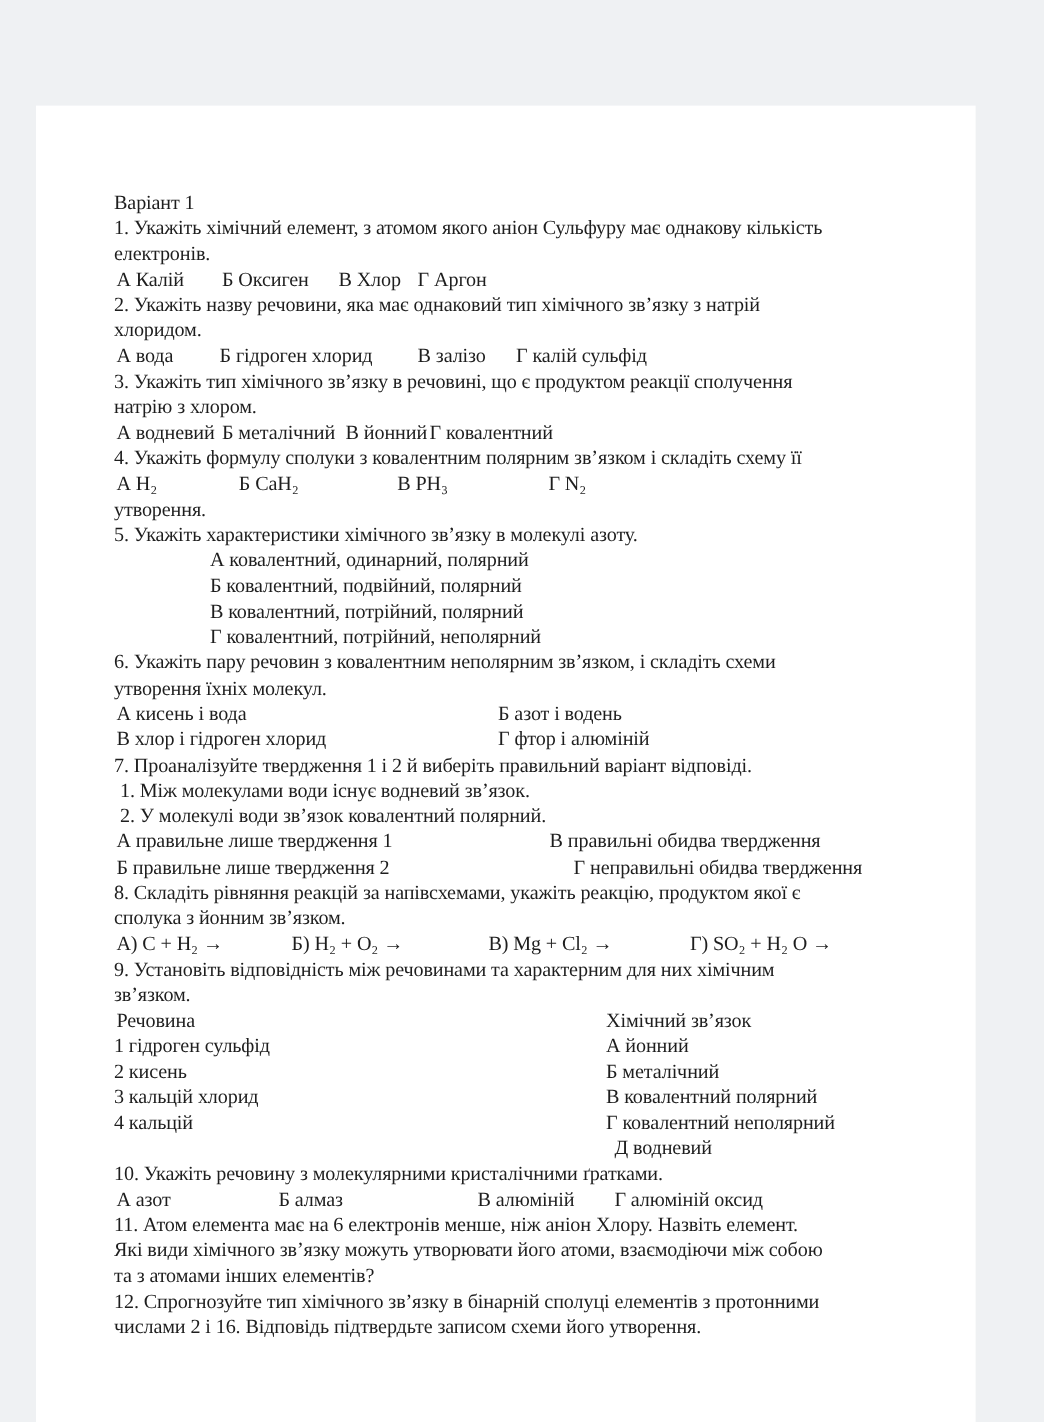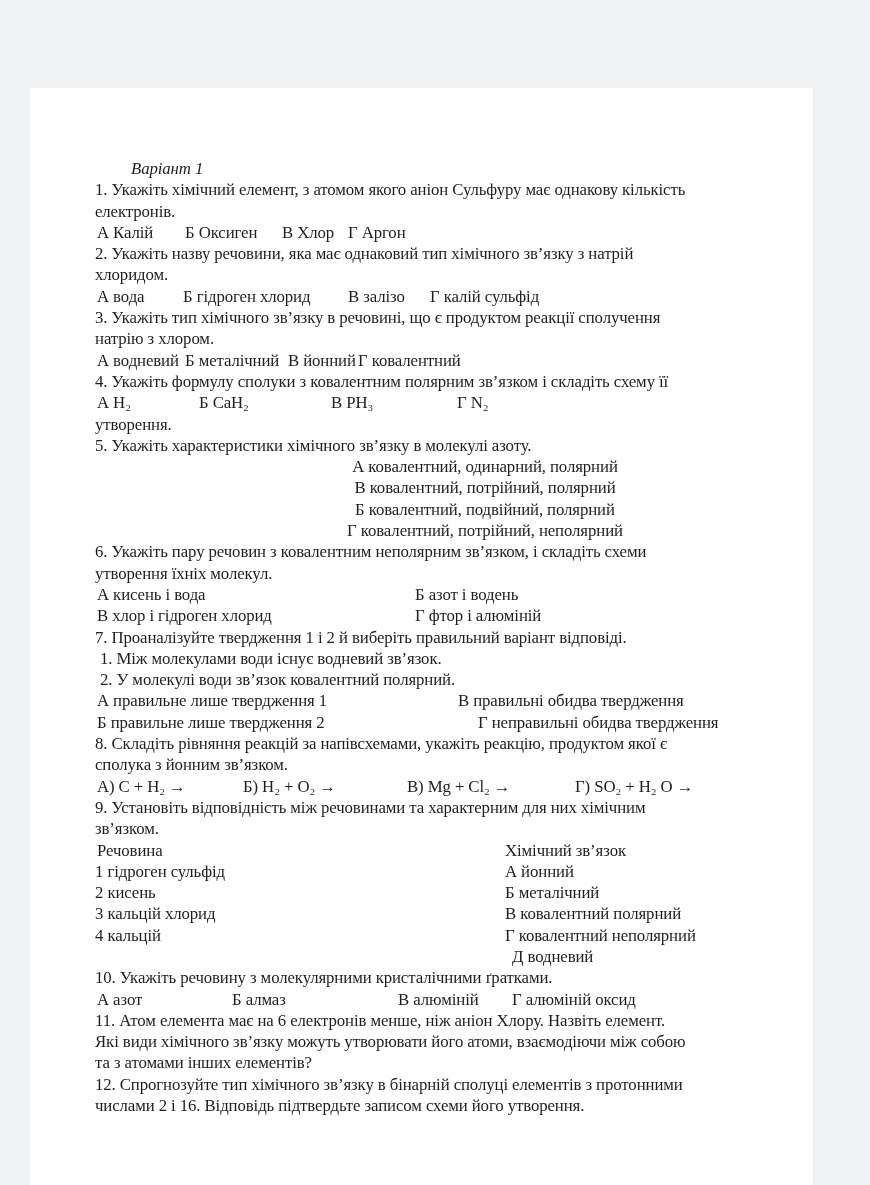--- a/index.html
+++ b/index.html
@@ -14,22 +14,22 @@
     background:#ffffff;
   }
   .text{
     position:absolute;left:65px;top:70px;width:700px;
     font-family:"Liberation Serif","DejaVu Serif",serif;
     font-size:16.8px;line-height:21.3px;letter-spacing:-0.1px;
     color:#1e1e1e;
   }
   .ln{position:relative;height:21.3px;white-space:nowrap;}
   .opt{position:absolute;top:0;}
-  .it{font-style:italic;margin-left:36px;}
-  .ind{padding-left:80px;text-align:center;}
+  .it{}
+  .ind{padding-left:80px;}
   .st{padding-left:5px;}
 </style>
 </head>
 <body>
 
 <div class="screen">
   <div class="paper">
     <div class="text">
 
       <div class="ln it">Варіант 1</div>
@@ -65,22 +65,22 @@
       <div class="ln">
         <span class="opt" style="left:2px">А H₂</span>
         <span class="opt" style="left:104px">Б CaH₂</span>
         <span class="opt" style="left:236px">В PH₃</span>
         <span class="opt" style="left:362px">Г N₂</span>
       </div>
       <div class="ln">утворення.</div>
 
       <div class="ln">5. Укажіть характеристики хімічного зв’язку в молекулі азоту.</div>
       <div class="ln ind">А ковалентний, одинарний, полярний</div>
+      <div class="ln ind">Б ковалентний, подвійний, полярний</div>
       <div class="ln ind">В ковалентний, потрійний, полярний</div>
-      <div class="ln ind">Б ковалентний, подвійний, полярний</div>
       <div class="ln ind">Г ковалентний, потрійний, неполярний</div>
 
       <div class="ln">6. Укажіть пару речовин з ковалентним неполярним зв’язком, і складіть схеми</div>
       <div class="ln">утворення їхніх молекул.</div>
       <div class="ln">
         <span class="opt" style="left:2px">А кисень і вода</span>
         <span class="opt" style="left:320px">Б азот і водень</span>
       </div>
       <div class="ln">
         <span class="opt" style="left:2px">В хлор і гідроген хлорид</span>

